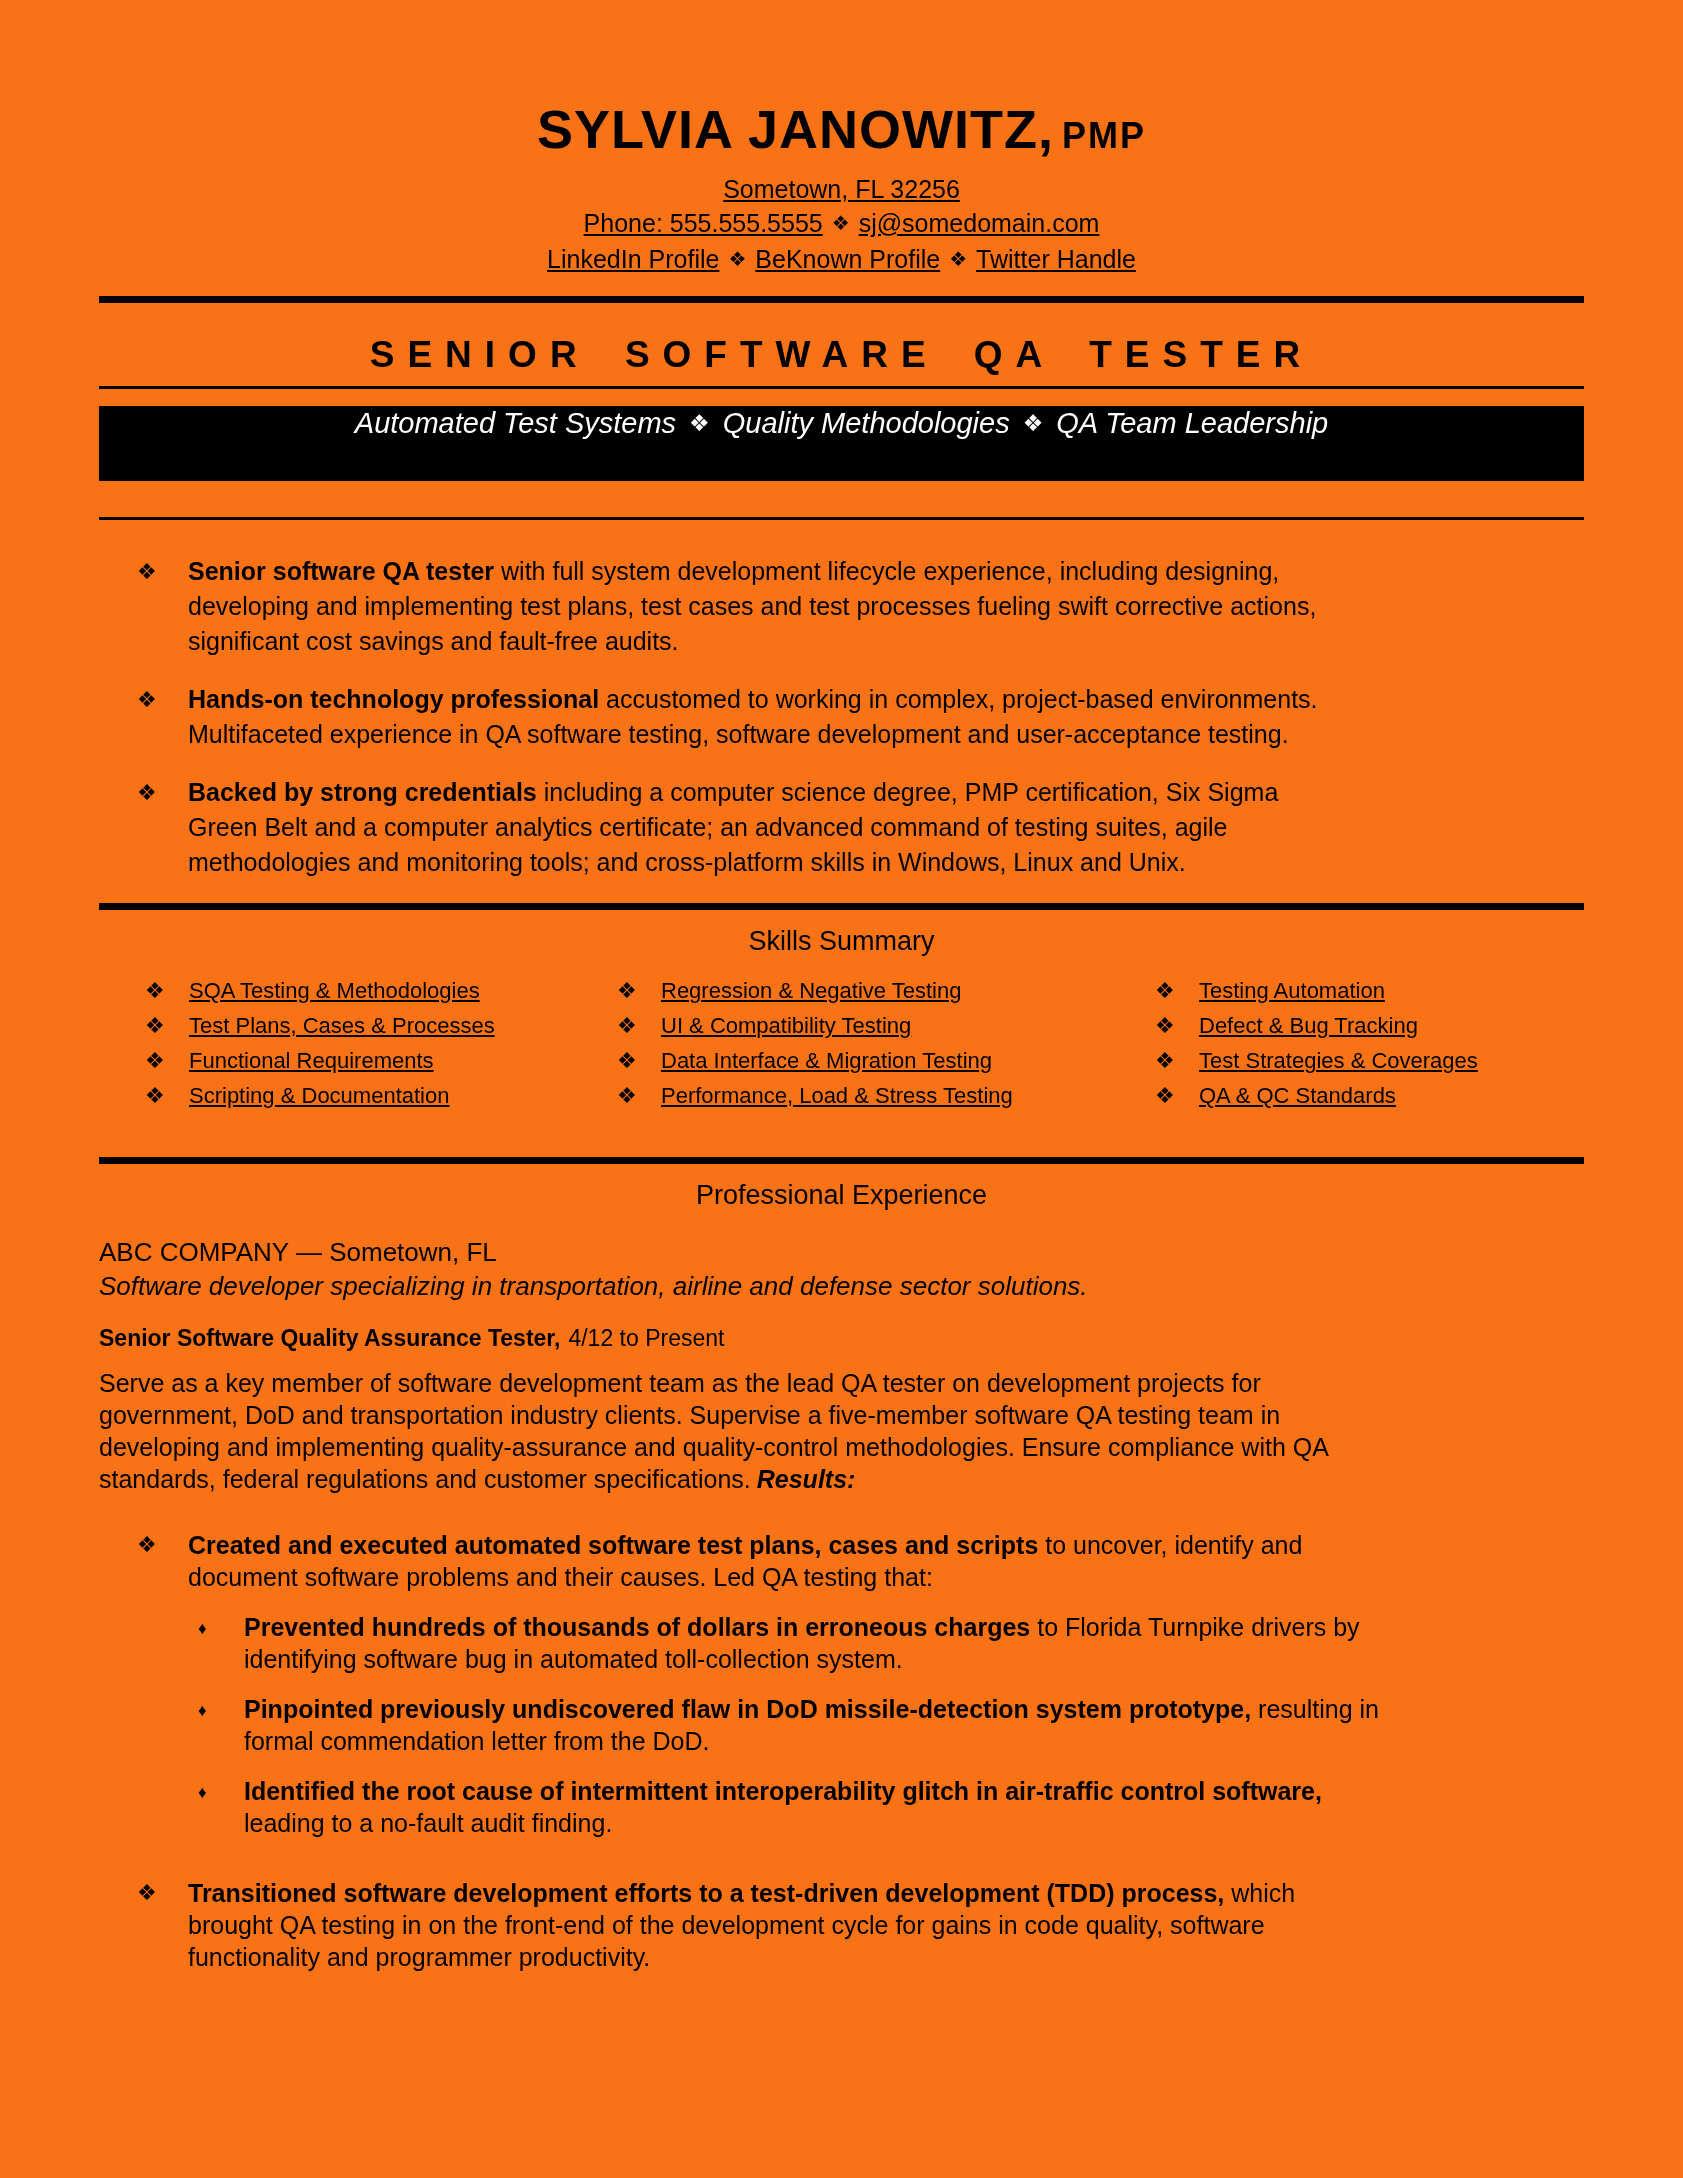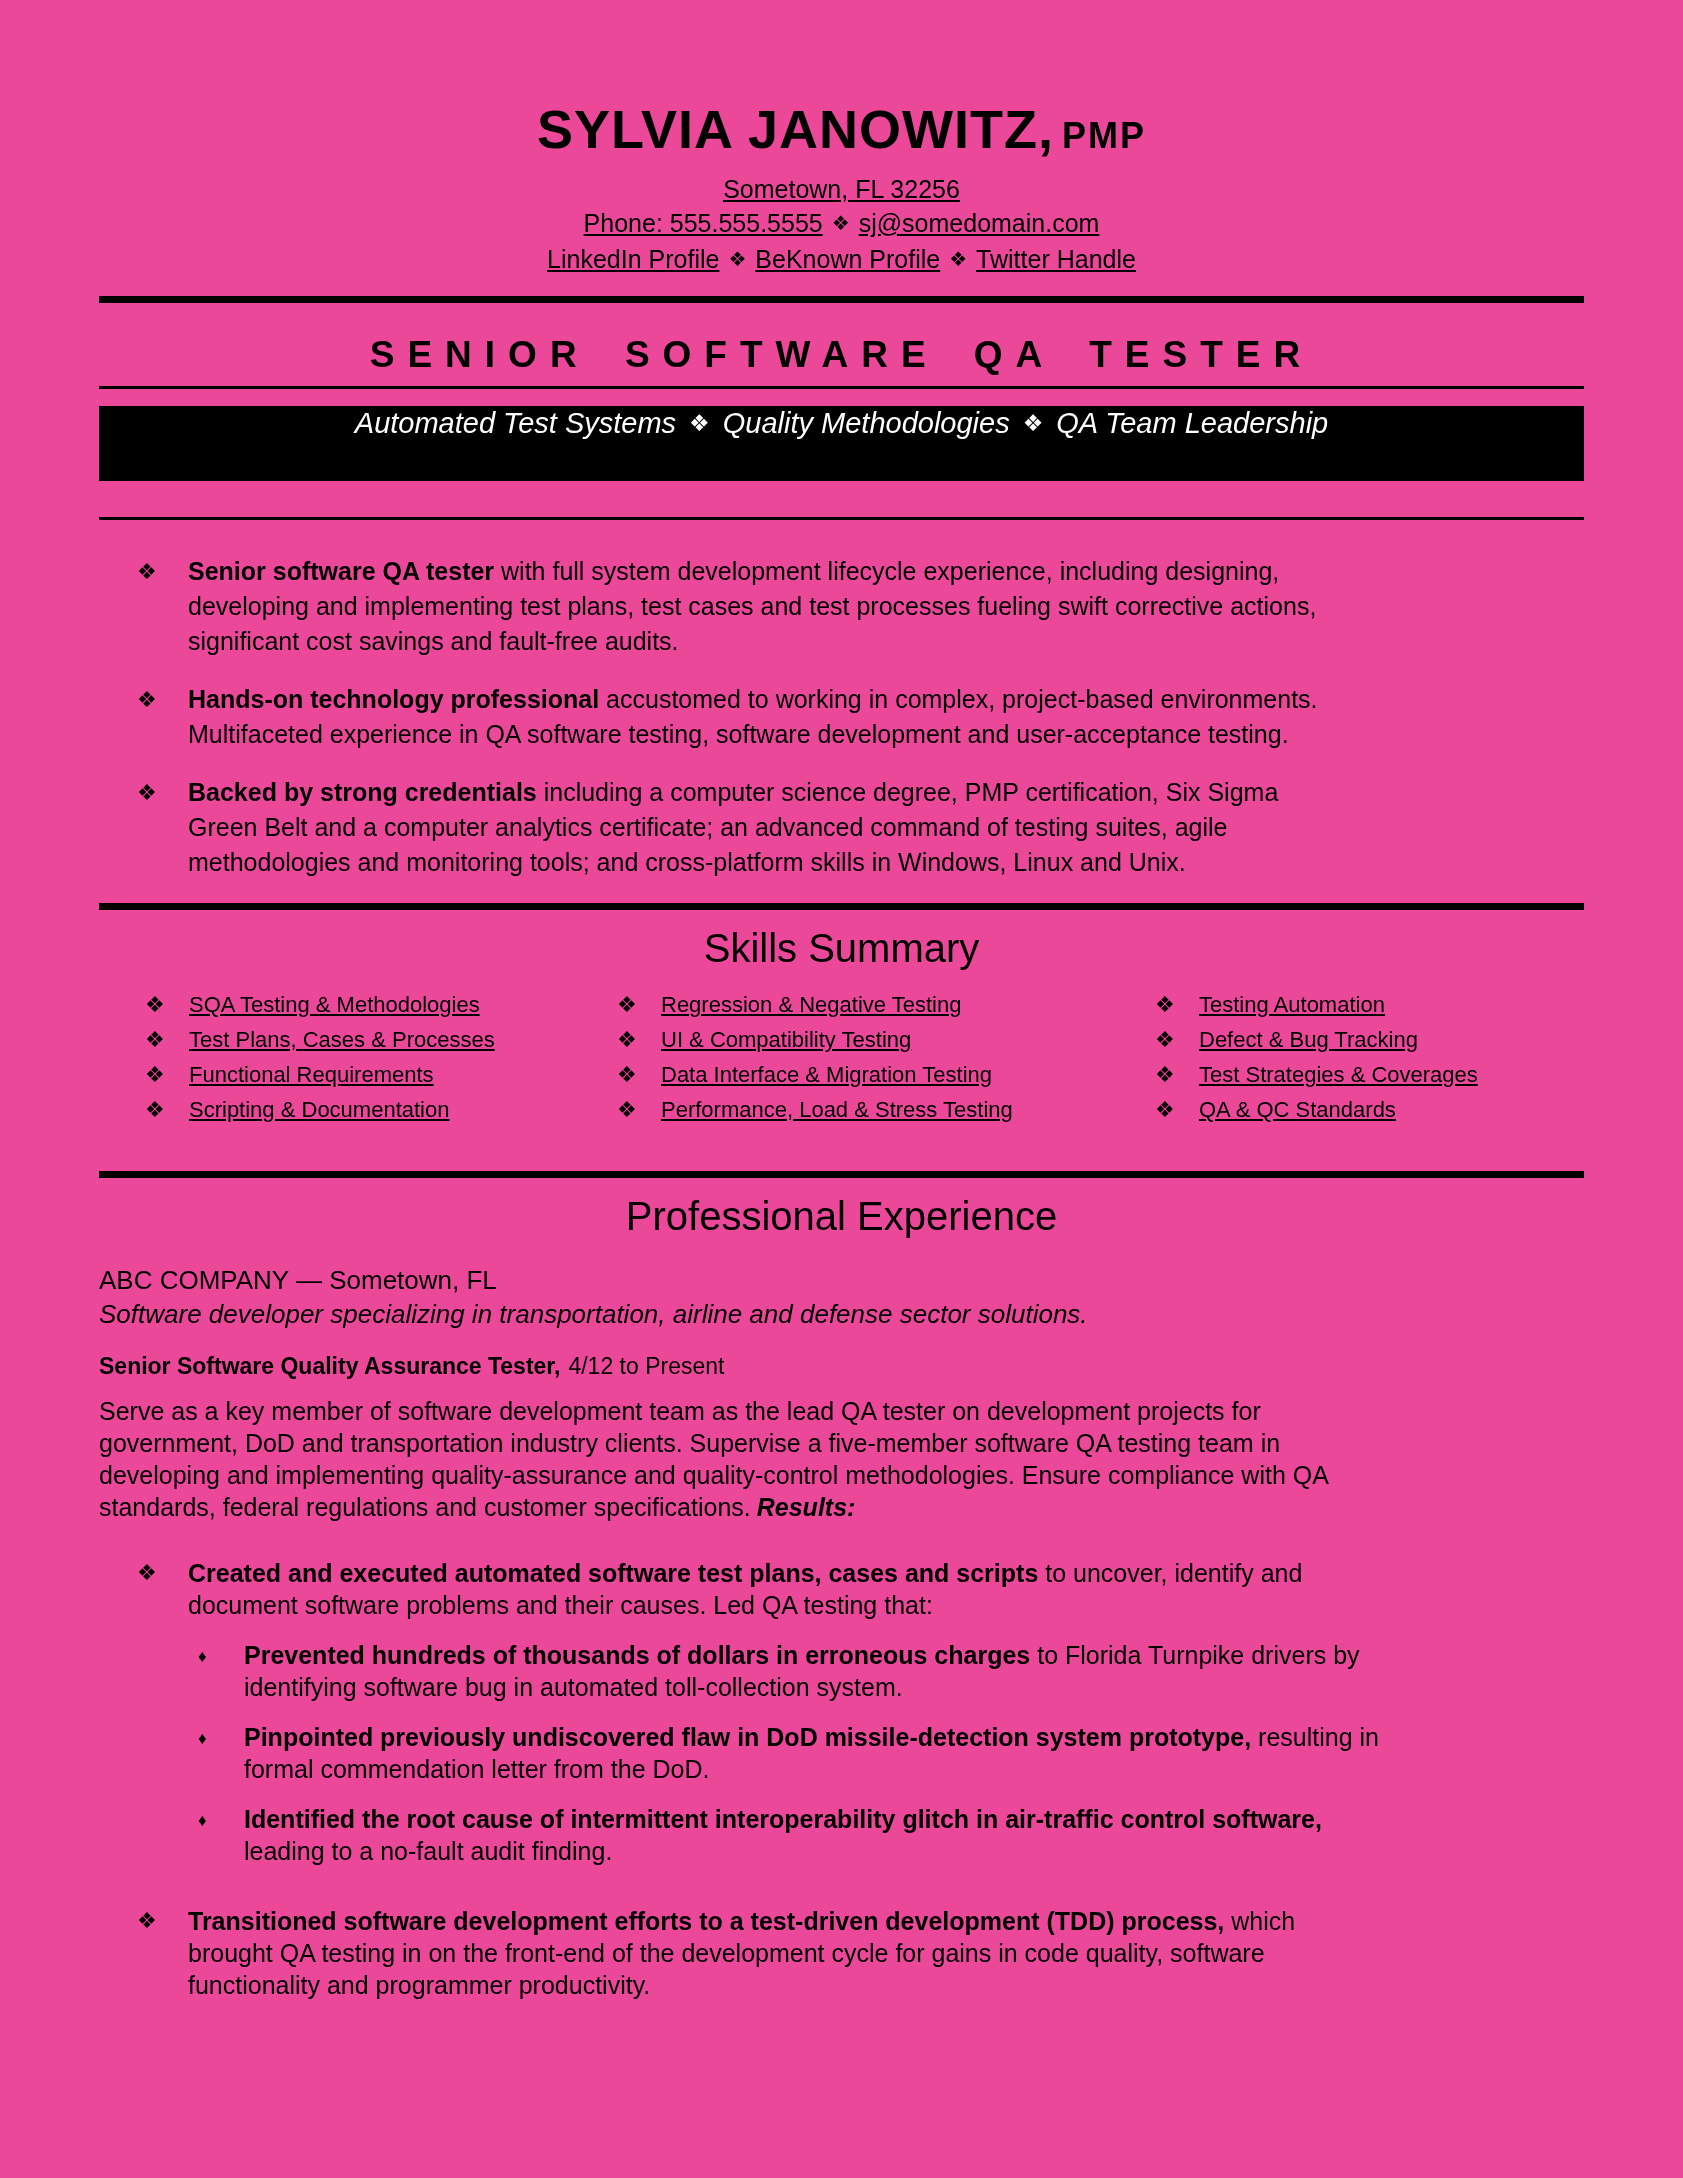--- a/index.html
+++ b/index.html
@@ -1,19 +1,19 @@
 <!DOCTYPE html>
 <html><head>
 <meta charset="utf-8">
 <style>
   html,body { margin:0; padding:0; background:#ffffff; }
   body { font-family:"Liberation Sans","DejaVu Sans",sans-serif; color:#000; }
   .page {
     width:1683px; height:2178px; box-sizing:border-box;
-    padding:101px 99px 40px 99px; background:#ec4899; overflow:hidden;
+    padding:101px 99px 40px 99px; background:#f97316; overflow:hidden;
   }
 
   
   .name { text-align:center; font-size:54px; font-weight:bold; line-height:1.05; letter-spacing:1px; }
   .name .cred { font-size:36px; letter-spacing:2px; margin-left:8px; }
   .contact { text-align:center; font-size:25px; line-height:34px; margin-top:14px;text-decoration:underline; }
   .sep { display:inline-block; font-size:20px; margin:0 9px; transform:translateY(-2px); }
 
   
   .rule-thick { height:7px; background:#000; }
@@ -33,21 +33,21 @@
   .banner .sep { color:#fff; font-style:normal; font-size:23px; margin:0 13px; }
 
   
   .summary { margin-top:34px; }
   .b-row { display:flex; padding-left:38px; margin-bottom:23px; }
   .b-glyph { flex:none; width:51px; font-size:22px; line-height:35px; }
   .b-text { font-size:25px; line-height:35px; max-width:1139px; }
   .b-lead { font-weight:bold; }
 
   
-  .section-heading { margin-top:16px; text-align:center; font-size:40px; font-weight:normal; }
+  .section-heading { margin-top:16px; text-align:center; font-size:27px; font-weight:normal; }
   .skills-grid { margin-top:16px; padding-left:46px; display:flex; align-items:flex-start; }
   .skill-col { flex:none; }
   .col-1 { width:472px; } .col-2 { width:538px; } .col-3 { width:430px; }
   .skill-item { display:flex; }
   .s-glyph { flex:none; width:44px; font-size:22px; line-height:35px; }
   .s-text { font-size:22px; line-height:35px;text-decoration:underline; }
   .col-1 .s-text { max-width:327px; }
   .col-2 .s-text { max-width:396px; }
   .col-3 .s-text { max-width:327px; }
 

